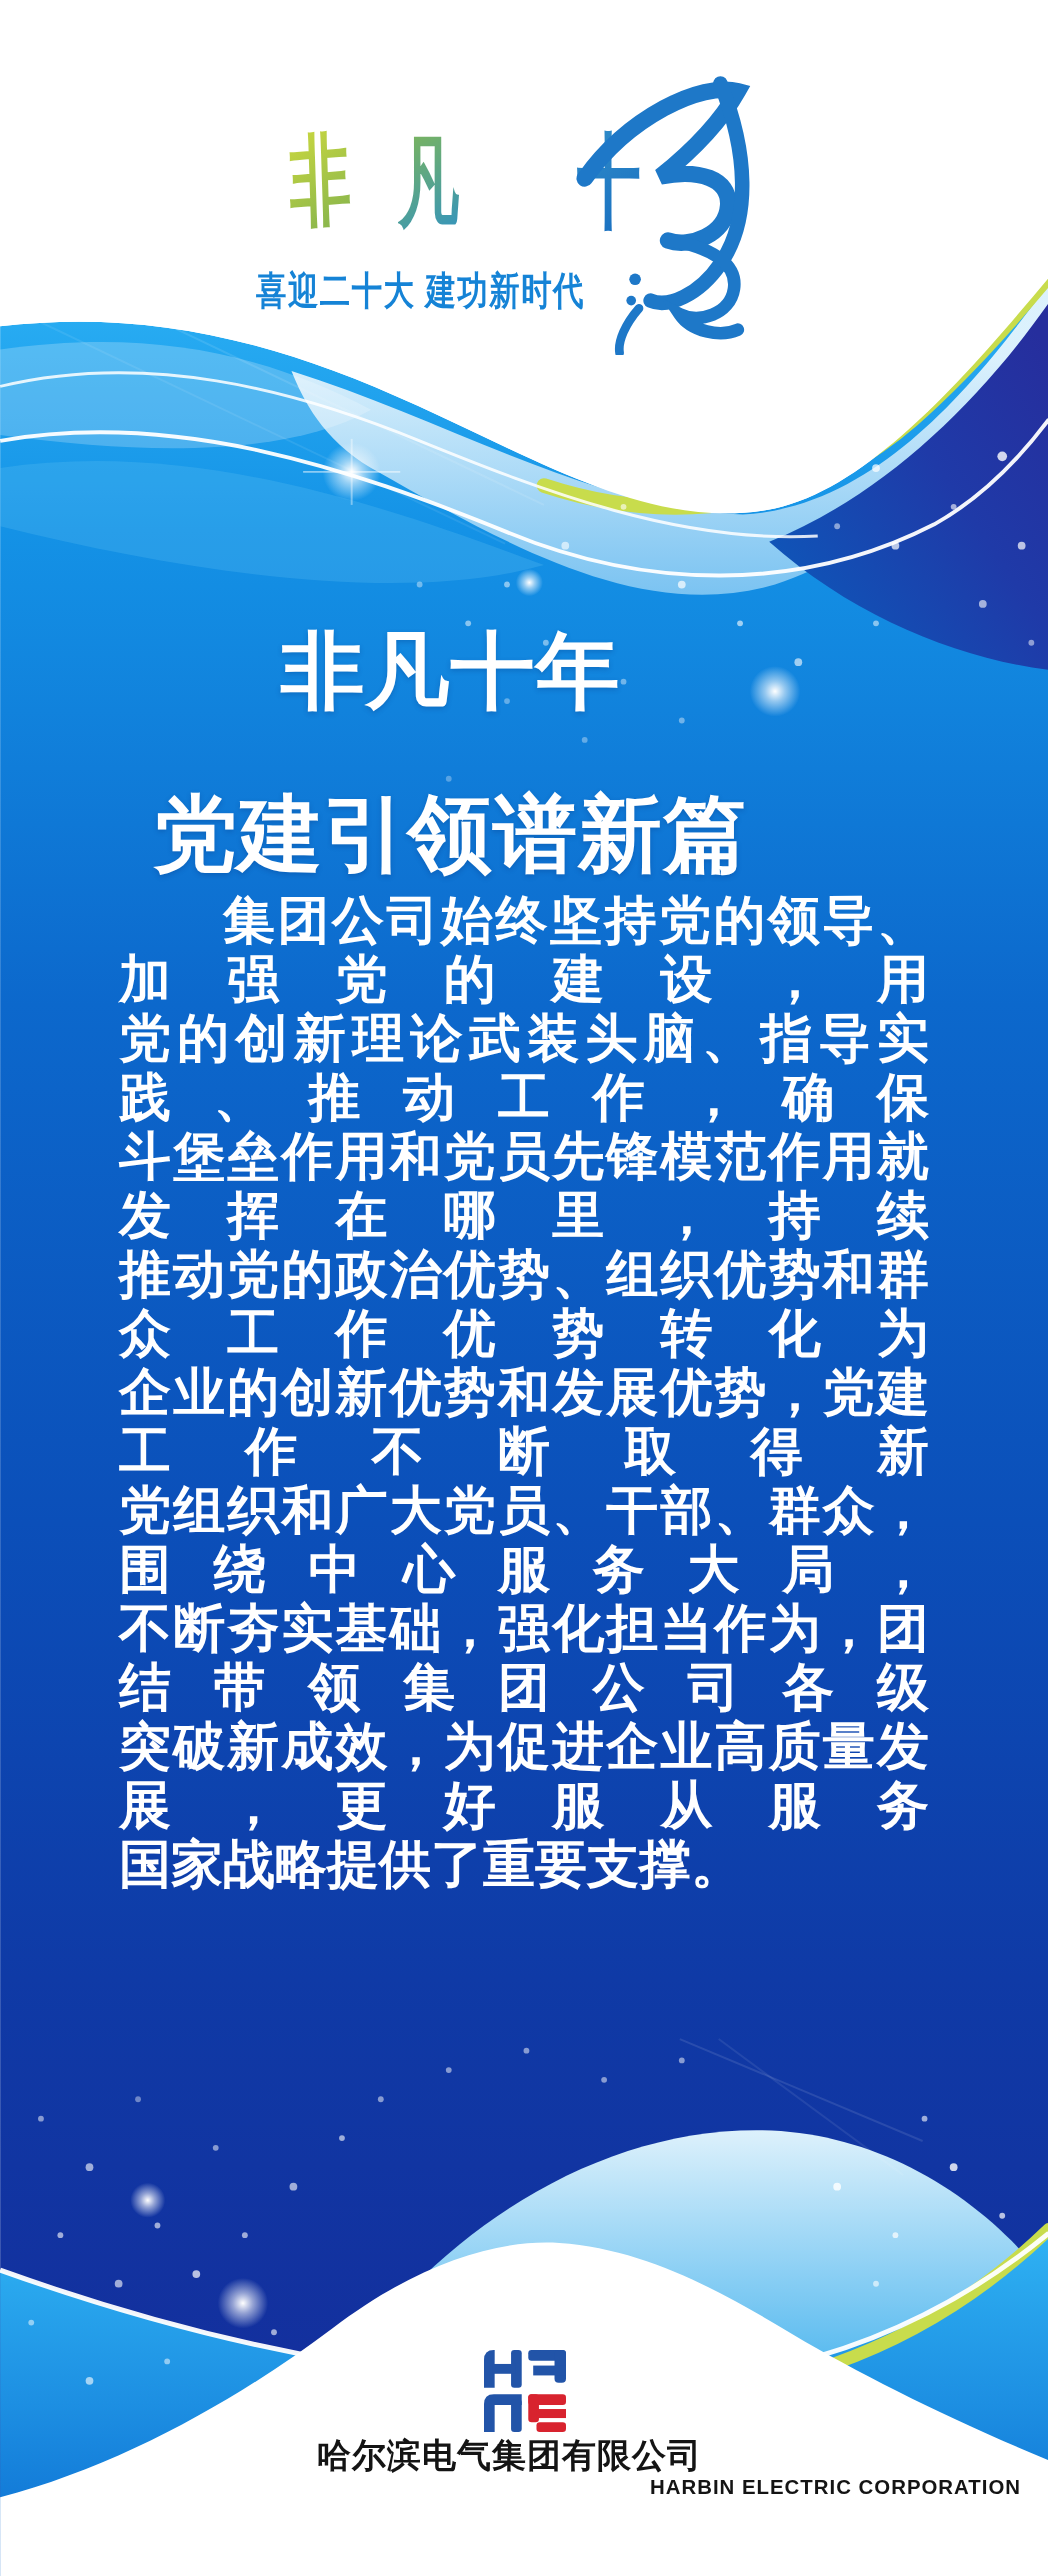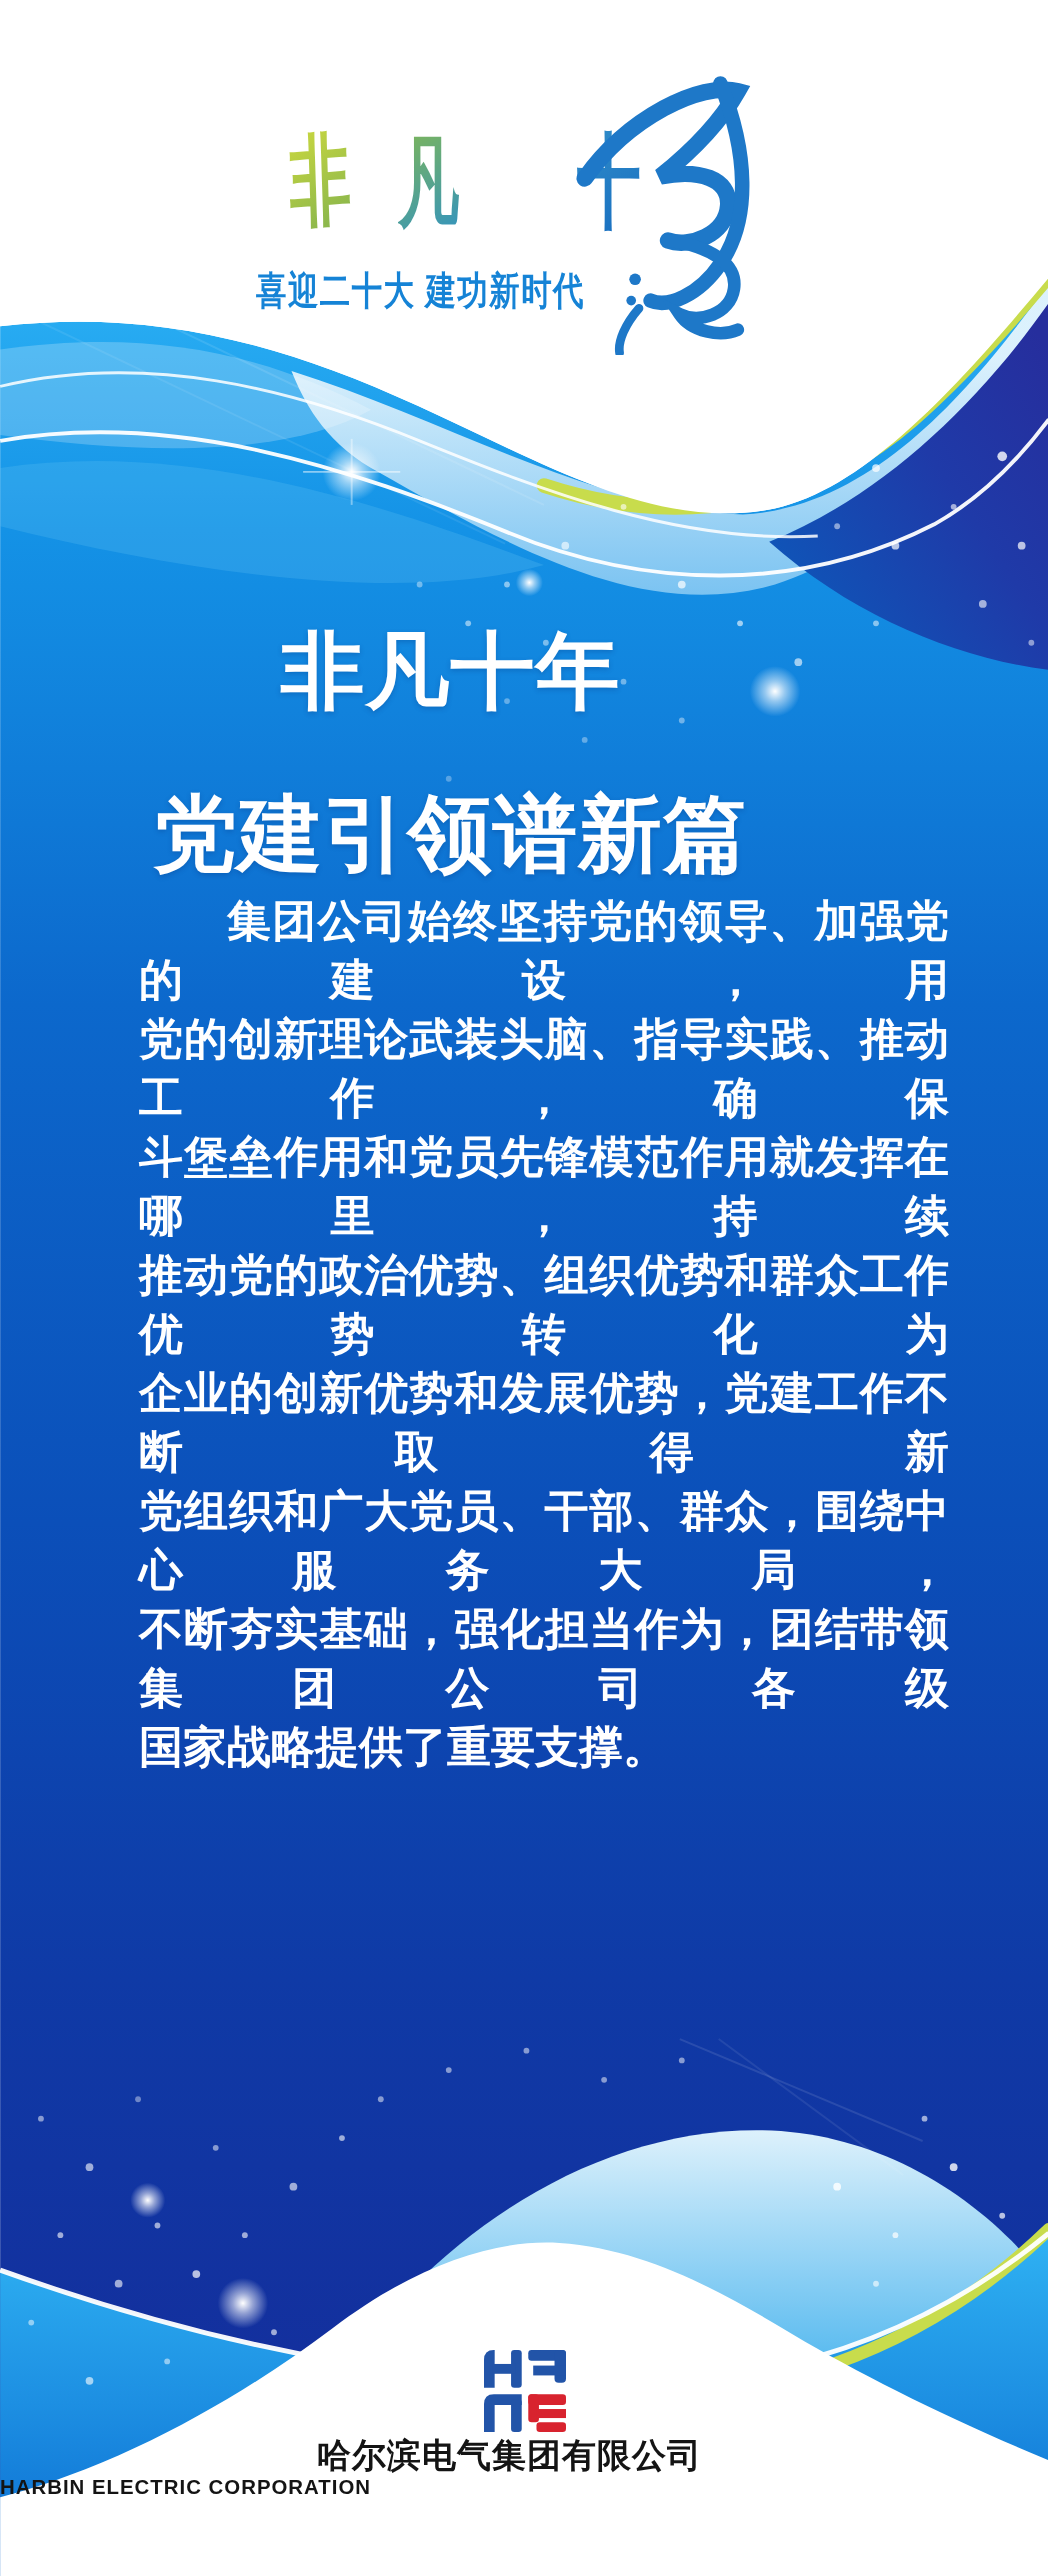--- a/index.html
+++ b/index.html
@@ -34,34 +34,34 @@
   .title{
     position:absolute;left:0;width:901px;text-align:center;
     color:#ffffff;font-family:"DejaVu Serif",serif;font-weight:700;
     font-size:84px;line-height:1.15;letter-spacing:1px;
     text-shadow:0 1.9px 5.8px rgba(0,40,110,.25);
   }
   .title.l1{top:623px;}
   .title.l2{top:786px;}
   .bodytext{
     position:absolute;left:119px;top:891px;width:810px;
-    color:#ffffff;font-size:44px;line-height:59px;font-weight:600;margin-left:20px;
+    color:#ffffff;font-size:52px;line-height:59px;font-weight:600;
   }
   .bodytext .ln{text-align:justify;text-align-last:justify;}
   .bodytext .ln.first{text-indent:2em;}
   .bodytext .ln.last{text-align-last:left;}
 
   
   .hec-mark{position:absolute;left:484px;top:2350px;}
   .co-zh{
     position:absolute;left:0;top:2433px;width:1019px;text-align:center;
     font-size:34px;font-weight:700;letter-spacing:1px;color:#141414;
   }
   .co-en{
-    position:absolute;left:0;top:2476px;width:1021px;text-align:left;
+    position:absolute;left:0;top:2476px;width:1021px;text-align:right;
     font-size:20.4px;font-weight:700;letter-spacing:1px;color:#141414;
   }
 </style>
 </head>
 <body>
 
 <div class="canvas">
 
   <svg class="bg" viewBox="0 0 1080 2653" xmlns="http://www.w3.org/2000/svg">
     <defs>
@@ -222,20 +222,21 @@
   <div class="title l2">党建引领谱新篇</div>
 
   <div class="bodytext">
     <div class="ln first">集团公司始终坚持党的领导、加强党的建设，用</div>
     <div class="ln">党的创新理论武装头脑、指导实践、推动工作，确保</div>
     <div class="ln">斗堡垒作用和党员先锋模范作用就发挥在哪里，持续</div>
     <div class="ln">推动党的政治优势、组织优势和群众工作优势转化为</div>
     <div class="ln">企业的创新优势和发展优势，党建工作不断取得新</div>
     <div class="ln">党组织和广大党员、干部、群众，围绕中心服务大局，</div>
     <div class="ln">不断夯实基础，强化担当作为，团结带领集团公司各级</div>
+    <div class="ln">突破新成效，为促进企业高质量发展，更好服从服务</div>
     <div class="ln last">国家战略提供了重要支撑。</div>
   </div>
 
   <svg class="hec-mark" width="82" height="82" viewBox="0 0 100 100" xmlns="http://www.w3.org/2000/svg">
 
     <g fill="#2254a8">
       <path d="M0,12 Q0,0 12,0 L13,0 L13,46 L0,46 Z"></path>
       <rect x="33" y="0" width="13" height="46" rx="4"></rect>
       <rect x="10" y="17" width="28" height="12"></rect>
 

